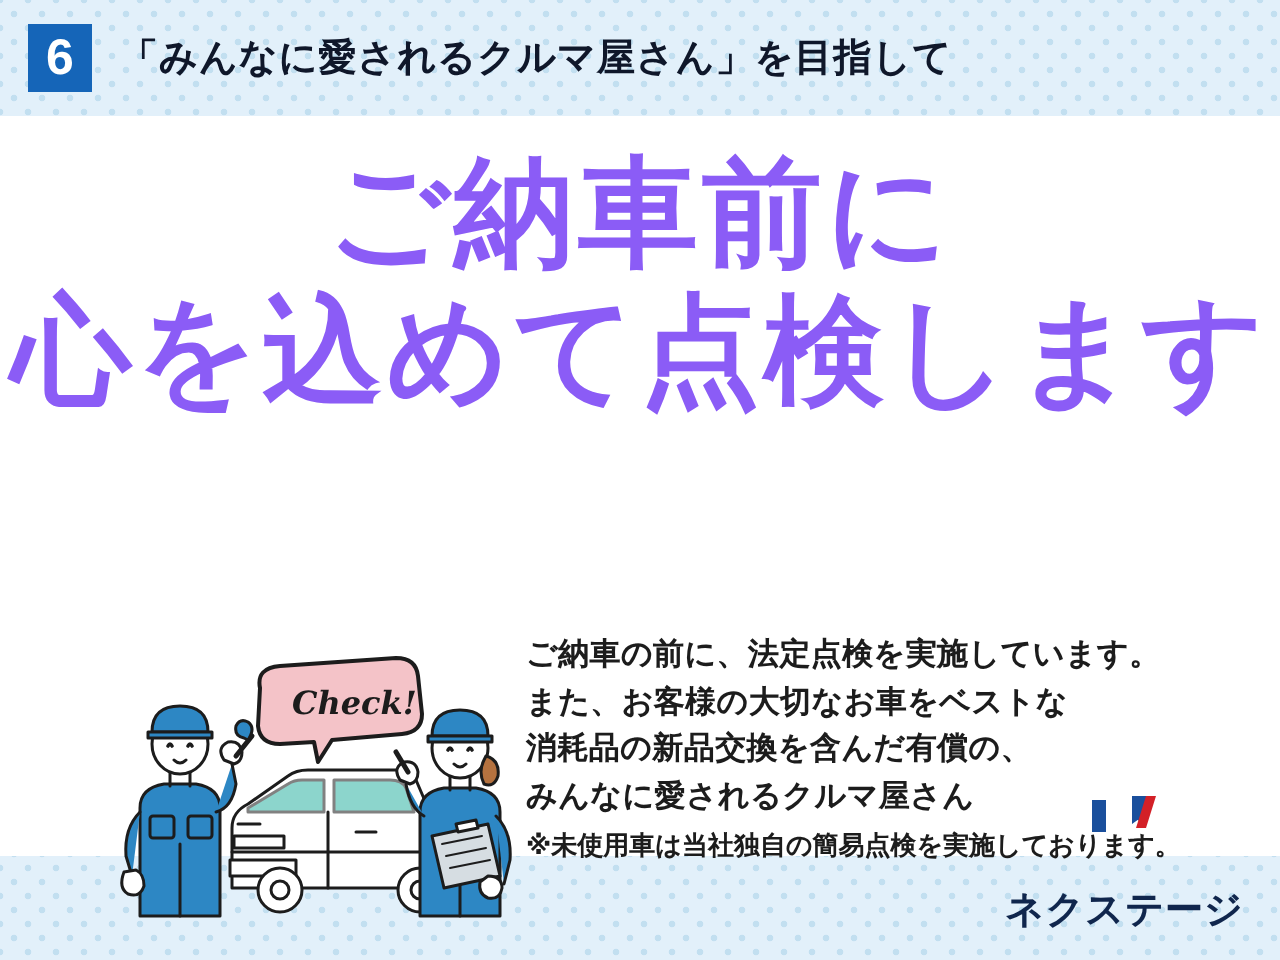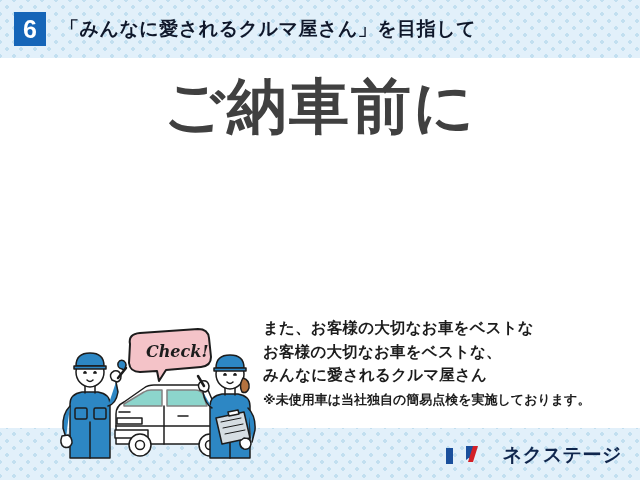--- a/index.html
+++ b/index.html
@@ -44,21 +44,21 @@
   
   .panel {
     position:absolute; left:0; top:58px; width:640px; height:370px;
     background:#ffffff;
   }
 
   
   .headline {
     position:absolute; left:0; top:18px; width:640px;
     text-align:center;
-    color:#404040;
+    color:#8b5cf6;
     font-weight:bold;
     line-height:1.02;
     letter-spacing:2px;
   }
   .headline .l1 { display:block; font-size:60px; }
   .headline .l2 { display:block; font-size:60px; margin-top:8px; }
 
   
   .body-text {
     position:absolute; left:263px; top:258px; width:372px;
@@ -82,21 +82,21 @@
     white-space:nowrap;
   }
 
   
   .illus { position:absolute; left:58px; top:268px; width:205px; height:140px;text-align:right; }
   .illus svg { display:block; }
 
   
   .footer-logo {
     position:absolute; right:18px; bottom:12px;
-    display:flex; align-items:center; gap:23px;
+    display:flex; align-items:center; gap:23px;flex-direction:column;
   }
   .logo-mark { width:36px; height:24px; }
   .logo-text {
     color:#10264d;
     font-size:19px;
     font-weight:bold;
     letter-spacing:0.5px;
     white-space:nowrap;
   }
 </style>
@@ -107,25 +107,27 @@
 
 <div class="header">
   <div class="num-badge">6</div>
   <div class="header-title">「みんなに愛されるクルマ屋さん」を目指して</div>
 </div>
 
 <div class="panel">
 
   <div class="headline">
     <span class="l1">ご納車前に</span>
+    <span class="l2">心を込めて点検します</span>
   </div>
 
   <div class="body-text">
+    <span class="bl">ご納車の前に、法定点検を実施しています。</span>
     <span class="bl">また、お客様の大切なお車をベストな</span>
-    <span class="bl">お客様の大切なお車をベストな、</span>
+    <span class="bl">消耗品の新品交換を含んだ有償の、</span>
     <span class="bl">みんなに愛されるクルマ屋さん</span>
     <span class="note">※未使用車は当社独自の簡易点検を実施しております。</span>
   </div>
 
   <div class="illus">
     <svg width="205" height="140" viewBox="0 0 205 140" xmlns="http://www.w3.org/2000/svg">
       <g stroke="#1c1c1c" stroke-width="1.5" stroke-linejoin="round" stroke-linecap="round" fill="none">
 
         <g>
           <path d="M58 118 L58 88 Q58 80 66 76 L86 62 Q90 59 96 59 L140 59 Q148 59 150 64 L156 78 L162 80 Q168 82 168 89 L168 118 Z" fill="#ffffff"></path>

